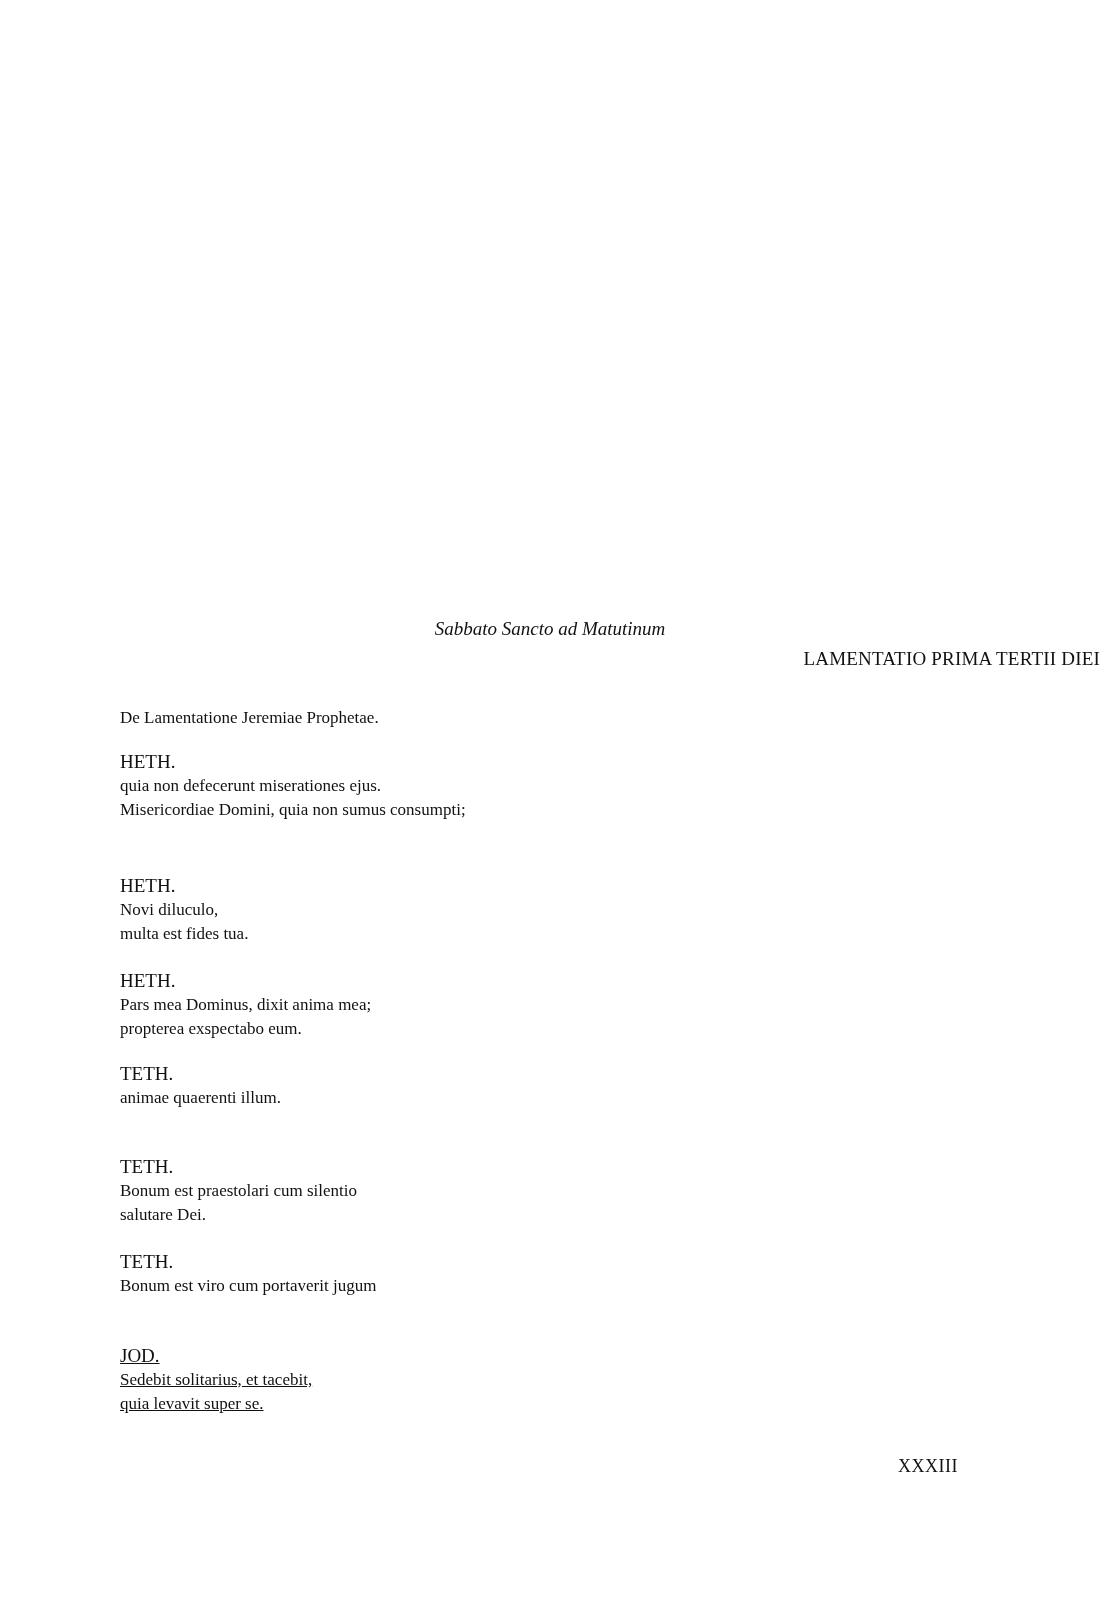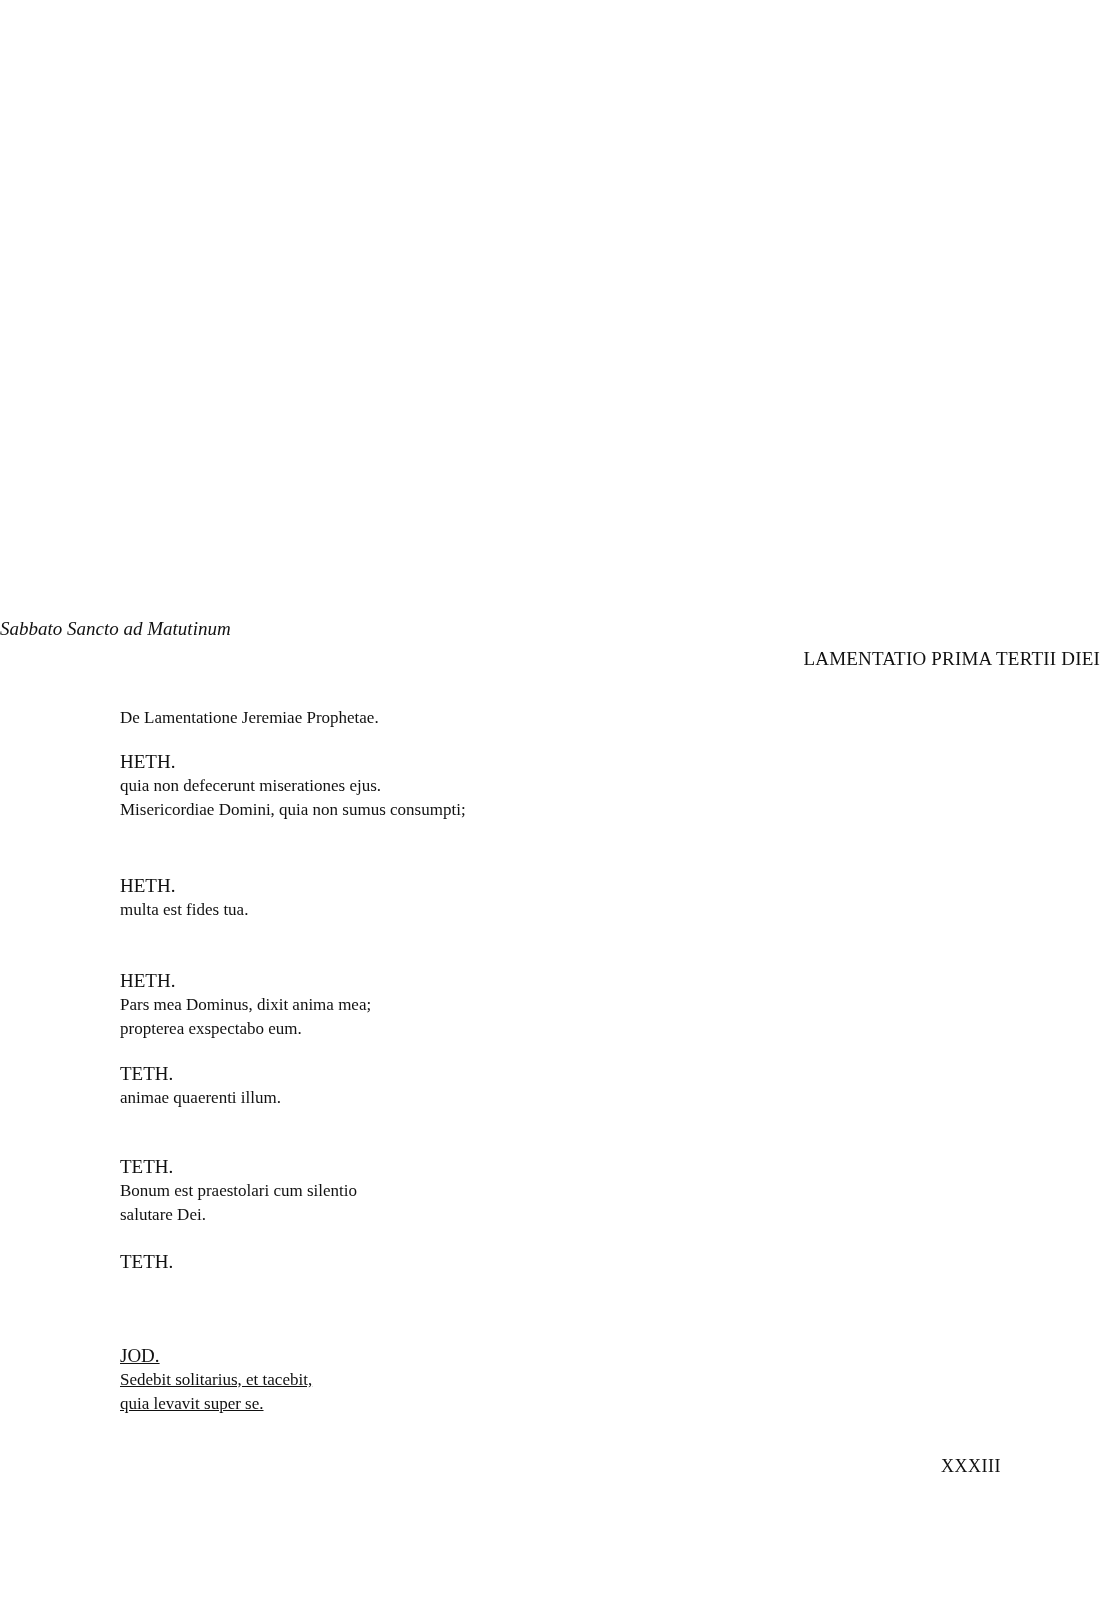--- a/index.html
+++ b/index.html
@@ -3,55 +3,56 @@
   <meta charset="utf-8">
   <style>
     html, body { margin: 0; padding: 0; background: #ffffff; }
     body {
       width: 1120px; height: 1600px; position: relative; overflow: hidden;
       font-family: "Liberation Serif", "DejaVu Serif", serif;
       color: #111111;
     }
     .abs { position: absolute; white-space: nowrap; }
     .subtitle {
-      left: 0; width: 1100px; top: 618px; text-align: left;
+      left: 0; width: 1100px; top: 618px; text-align: center;
       padding-left: 0; font-style: italic; font-size: 19px;
     }
     .subtitle span { display: inline-block; margin-left: 0; }
     .title {
       left: 0; width: 1100px; top: 648px; text-align: right;
       font-size: 19px; letter-spacing: 0.2px;
     }
     .intro { left: 120px; top: 708px; font-size: 17px; font-family: Liberation Serif, serif; }
     .stanza { position: absolute; left: 120px; width: 430px; }
     .heading {
       width: 430px; text-align: left; font-size: 19px; line-height: 24px;
       padding-left: 0;
     }
     .line { font-size: 17px; line-height: 23.5px; }
-    .pagenum { left: 941px; top: 1456px; font-size: 18px; letter-spacing: 0.5px; text-align: right; }
+    .pagenum { left: 898px; top: 1456px; font-size: 18px; letter-spacing: 0.5px; text-align: right; }
   </style>
 </head>
 <body>
 
 <div class="abs subtitle">
   <span style="margin-left:0;">Sabbato Sancto ad Matutinum</span>
 </div>
 <div class="abs title">LAMENTATIO PRIMA TERTII DIEI</div>
 
 <div class="abs intro">De Lamentatione Jeremiae Prophetae.</div>
 
 <div class="stanza" style="top:750px;">
   <div class="heading">HETH.</div>
   <div class="line">quia non defecerunt miserationes ejus.</div>
   <div class="line">Misericordiae Domini, quia non sumus consumpti;</div>
 </div>
 
 <div class="stanza" style="top:874px;">
   <div class="heading">HETH.</div>
+  <div class="line">Novi diluculo,</div>
   <div class="line">multa est fides tua.</div>
 </div>
 
 <div class="stanza" style="top:969px;">
   <div class="heading">HETH.</div>
   <div class="line">Pars mea Dominus, dixit anima mea;</div>
   <div class="line">propterea exspectabo eum.</div>
 </div>
 
 <div class="stanza" style="top:1062px;">
@@ -60,20 +61,21 @@
 </div>
 
 <div class="stanza" style="top:1155px;">
   <div class="heading">TETH.</div>
   <div class="line">Bonum est praestolari cum silentio</div>
   <div class="line">salutare Dei.</div>
 </div>
 
 <div class="stanza" style="top:1250px;">
   <div class="heading">TETH.</div>
+  <div class="line">Bonum est viro cum portaverit jugum</div>
 </div>
 
 <div class="stanza" style="top:1344px;text-decoration:underline;">
   <div class="heading">JOD.</div>
   <div class="line">Sedebit solitarius, et tacebit,</div>
   <div class="line">quia levavit super se.</div>
 </div>
 
 <div class="abs pagenum">XXXIII</div>
 

